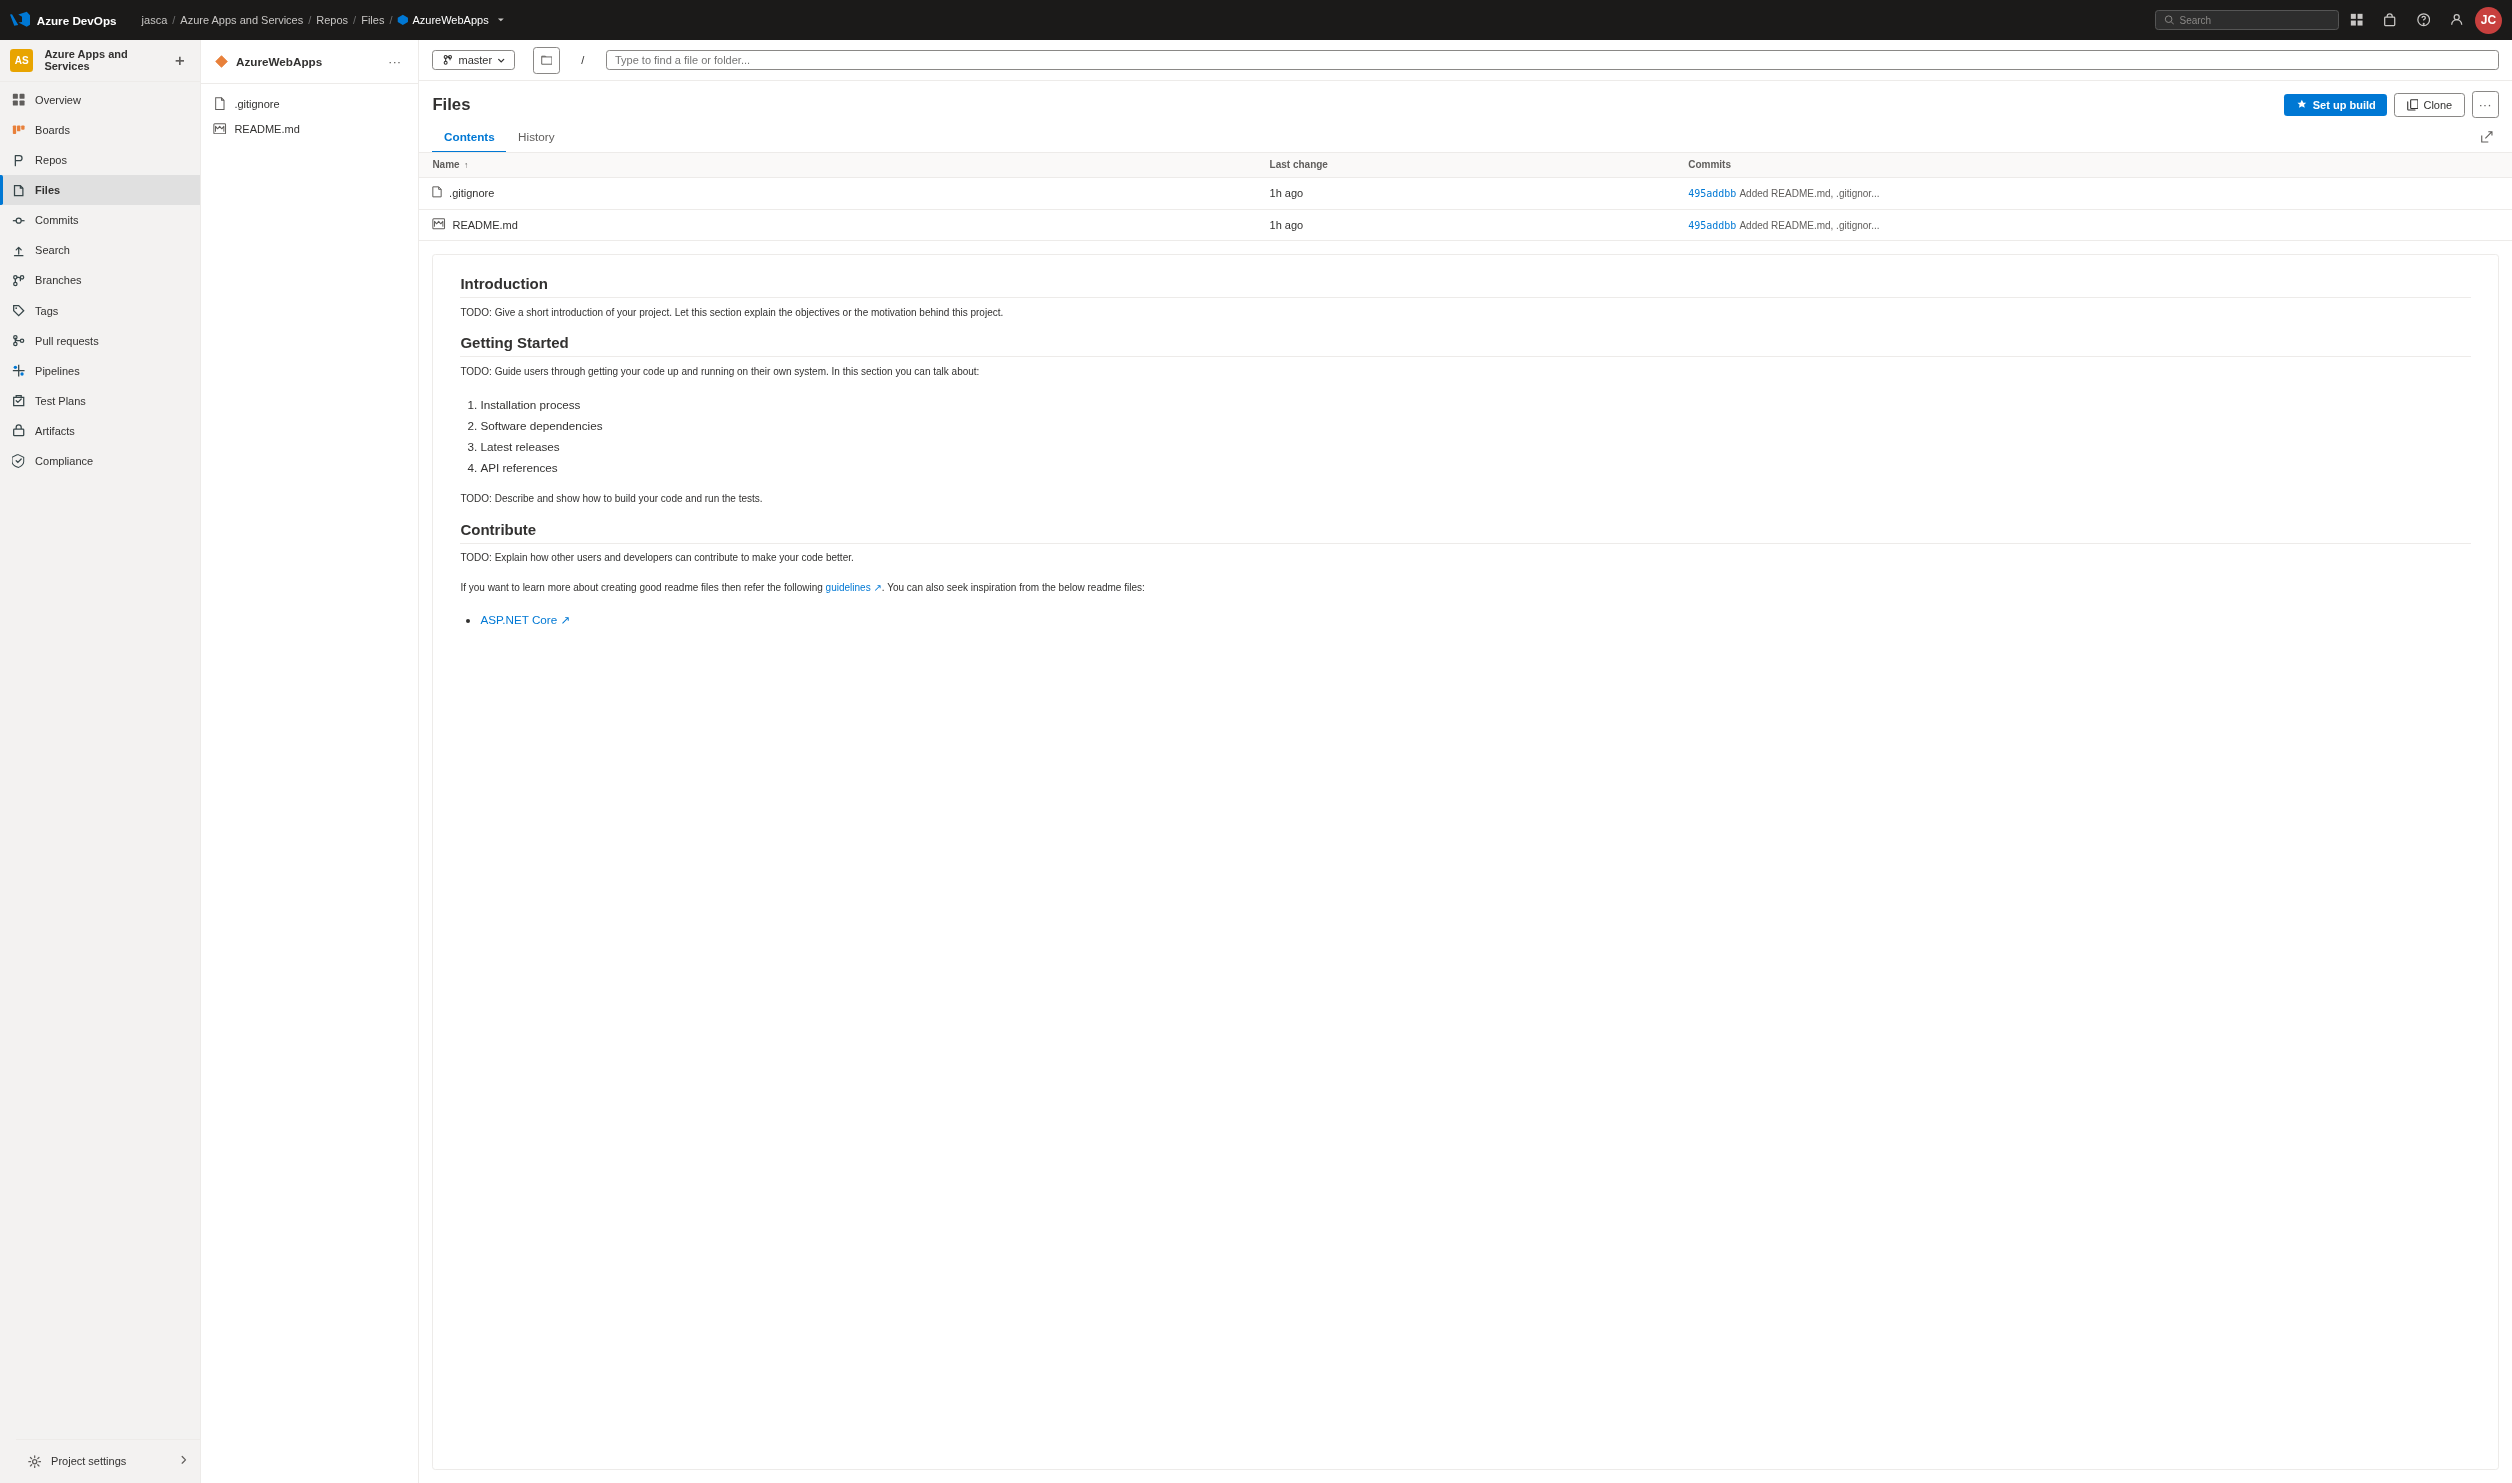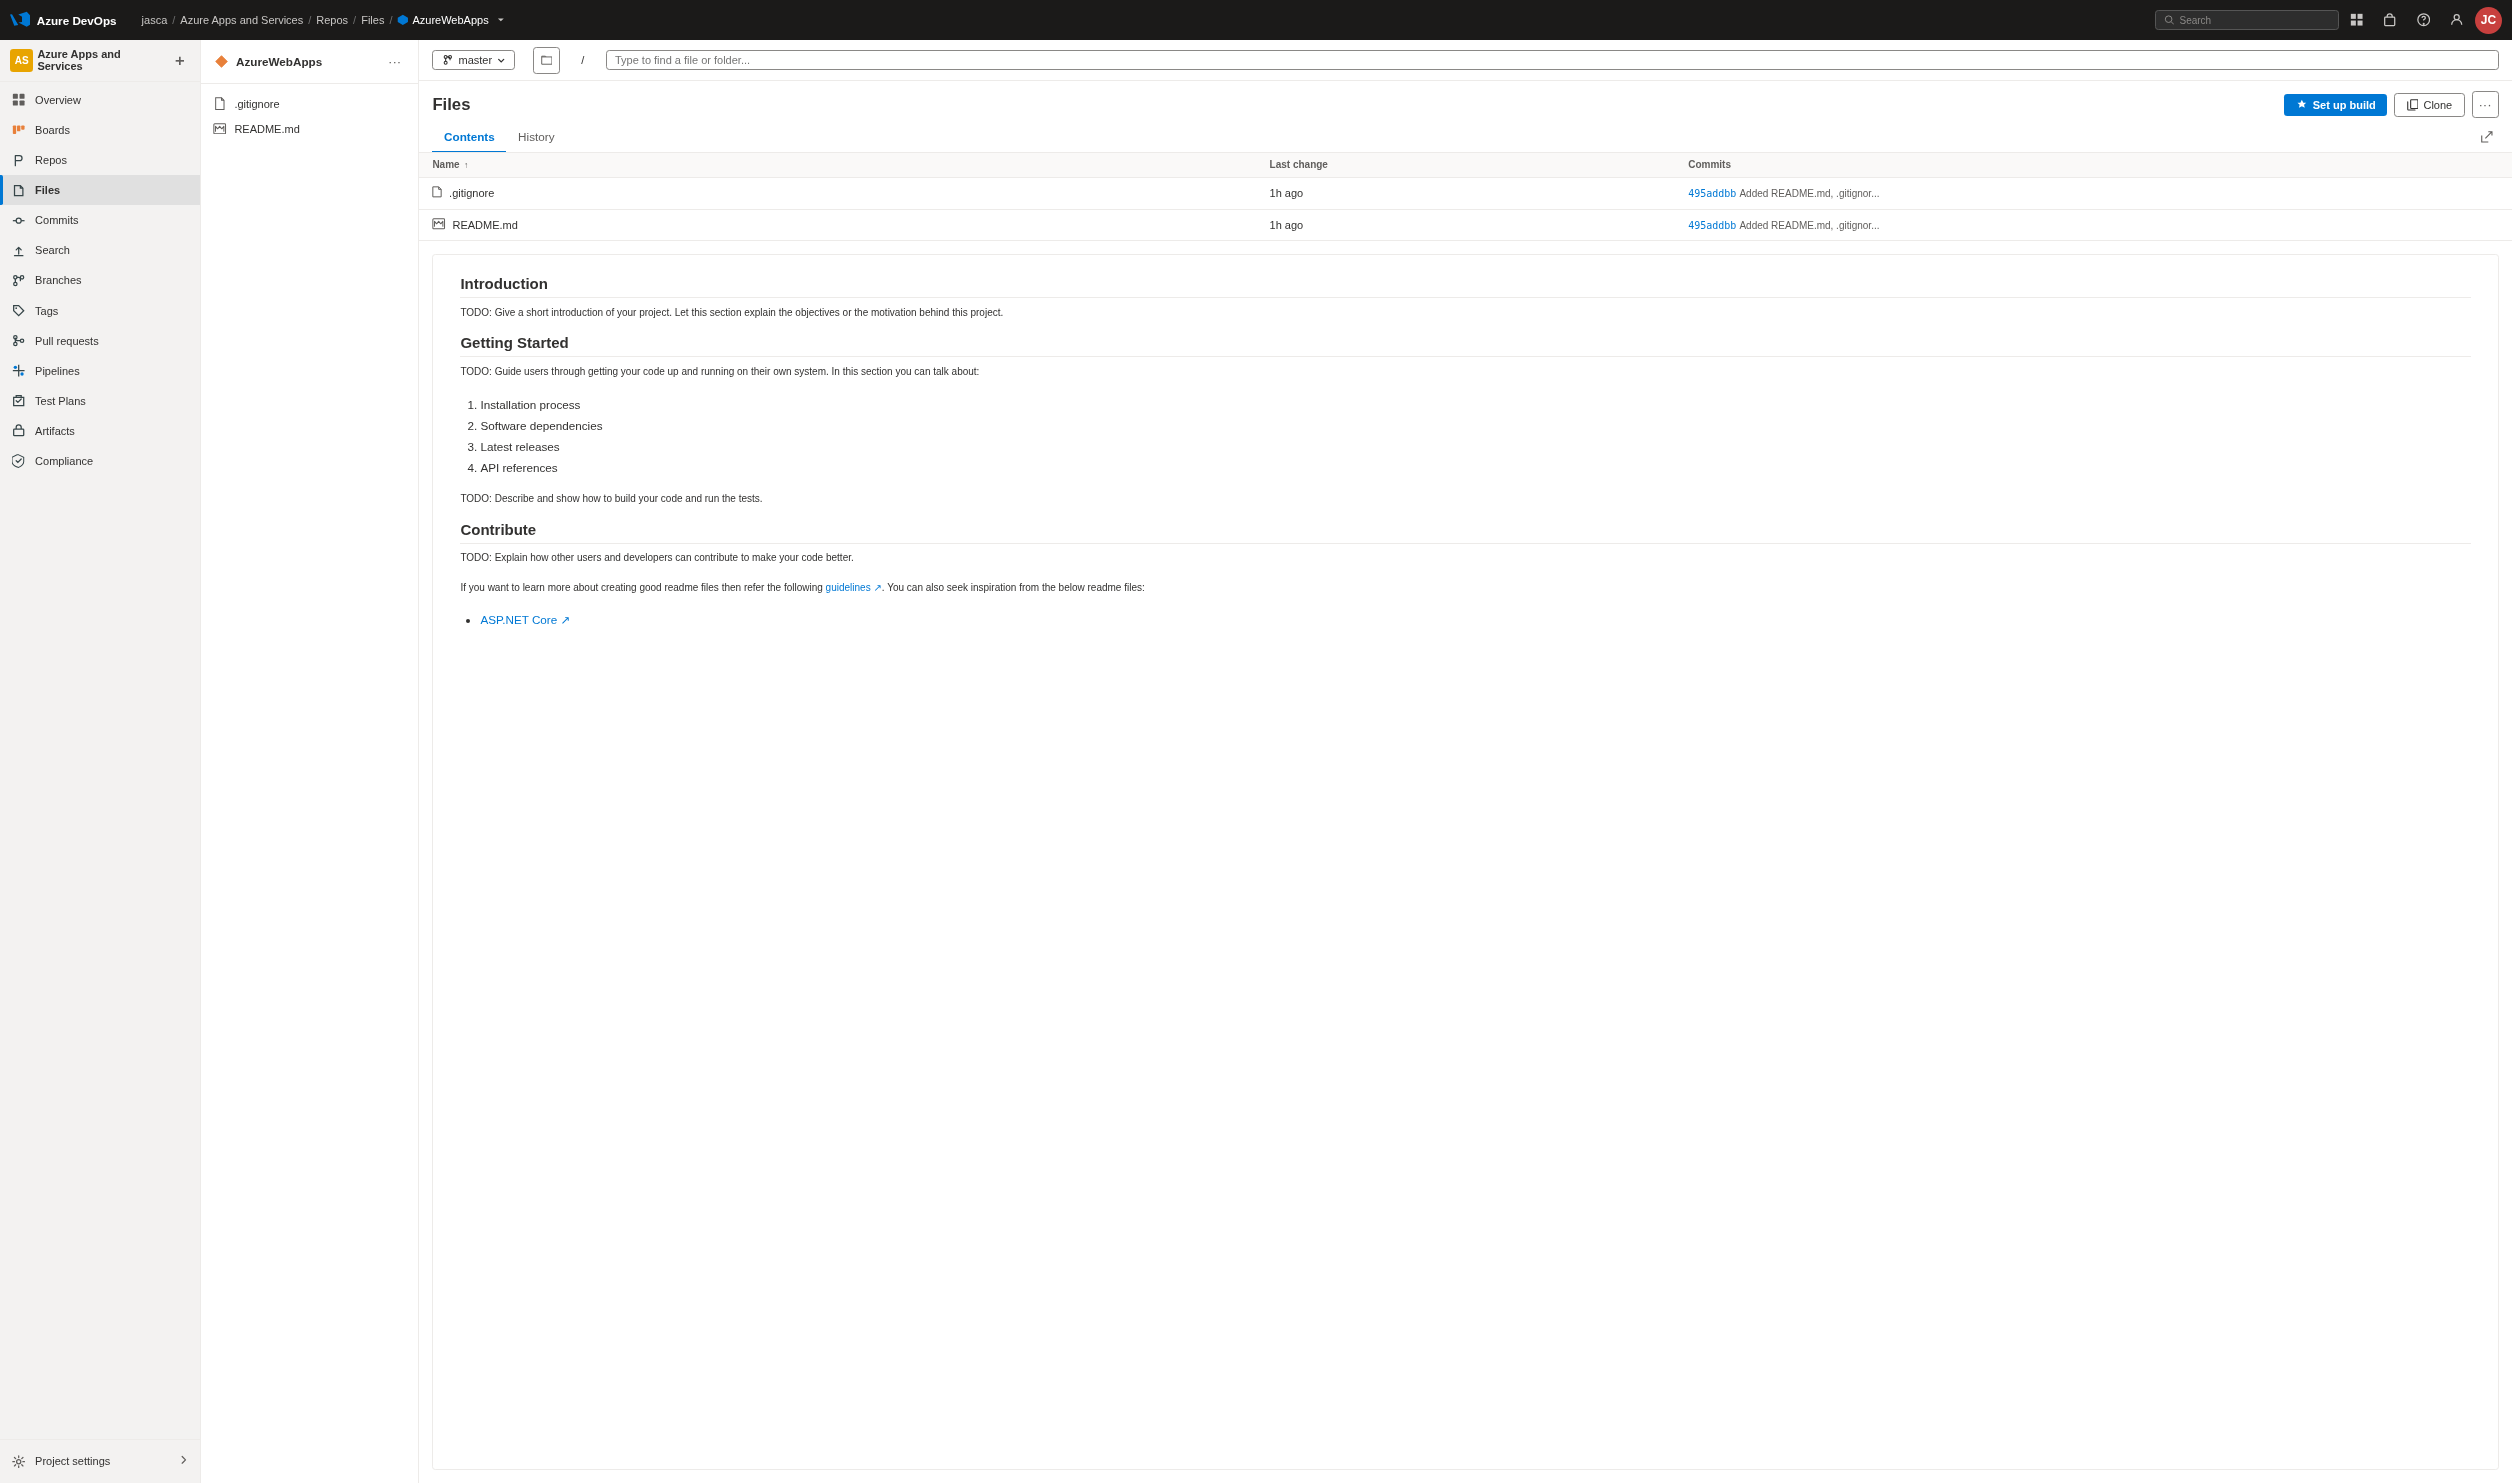--- a/index.html
+++ b/index.html
@@ -102,21 +102,21 @@
       border-right: 0.8px solid #edebe9;
       display: flex;
       flex-direction: column;
       overflow-y: auto;
       flex-shrink: 0;
     }
     .sidebar-header {
       display: flex;
       align-items: center;
       padding: 8.4px 10px;
-      gap: 4px;
+      gap: 11px;
       border-bottom: 0.8px solid #edebe9;
     }
     .sidebar-org-avatar {
       width: 23.4px;
       height: 23.4px;
       border-radius: 3.3px;
       background: #e8a400;
       color: white;
       font-size: 10px;
       font-weight: 700;
@@ -167,20 +167,21 @@
       bottom: 0;
       width: 2.5px;
       background: #0078d4;
       border-radius: 0 1.7px 1.7px 0;
     }
     .sidebar-icon { width: 16.7px; height: 16.7px; display: flex; align-items: center; justify-content: center; flex-shrink: 0; }
     .sidebar-footer {
       margin-top: auto;
       border-top: 0.8px solid #edebe9;
       padding: 6.7px 0;
+      margin-left: 16px;
     }
 
     
     .repo-panel {
       width: 218px;
       background: white;
       border-right: 0.8px solid #edebe9;
       display: flex;
       flex-direction: column;
       overflow-y: auto;

